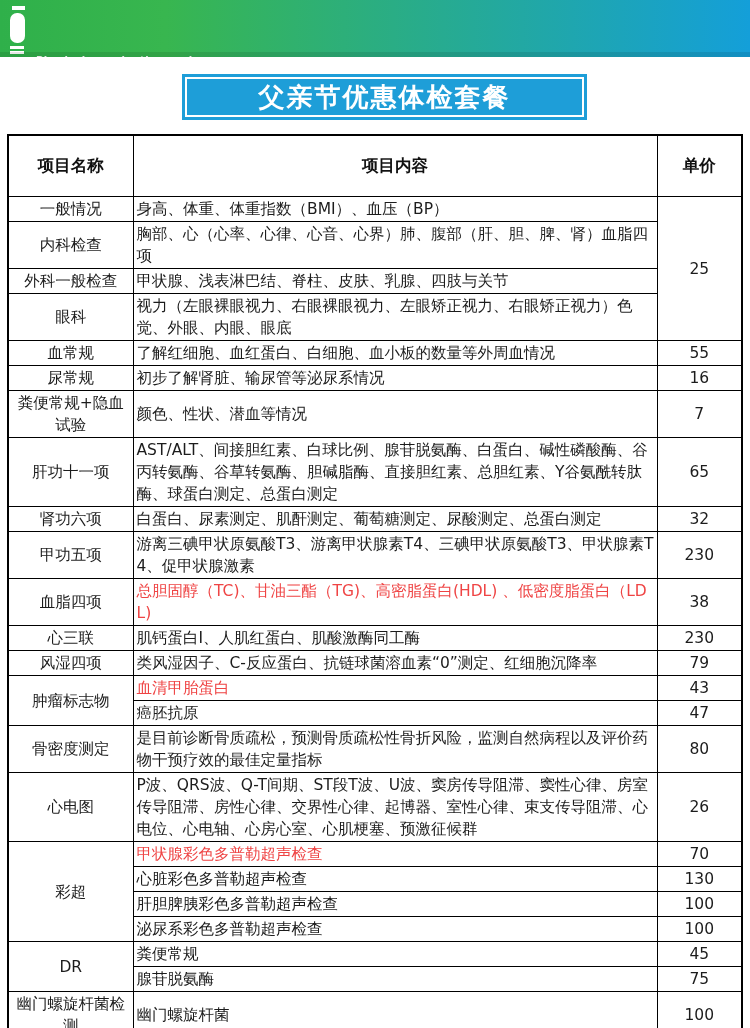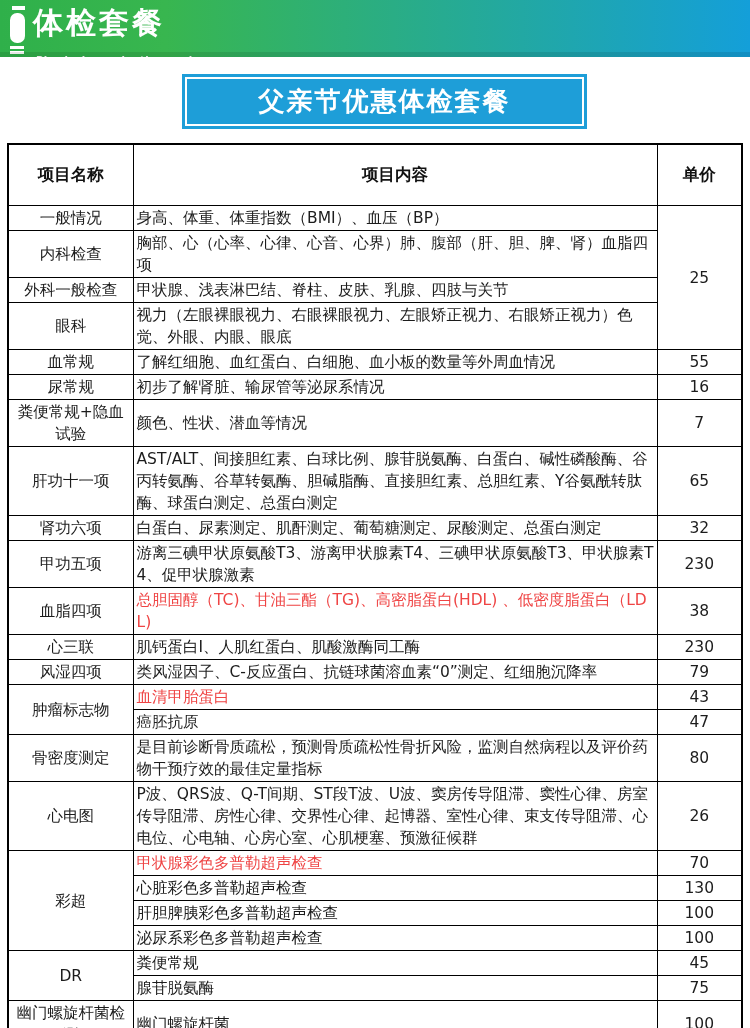--- a/index.html
+++ b/index.html
@@ -25,21 +25,21 @@
   .banner-title{
     position:absolute;left:33px;top:3px;color:#fff;font-weight:bold;
     font-size:30px;letter-spacing:3px;white-space:nowrap;
   }
   .banner-sub{
     position:absolute;left:36px;top:55px;color:#fff;font-weight:bold;
     font-size:10px;letter-spacing:0.4px;white-space:nowrap;
   }
   
   .page-title{
-    position:relative;margin:17px 0 14px 182px;width:405px;height:55px;
+    position:relative;margin:17px 0 14px 182px;width:405px;height:46px;
     background:#1e9ed8;display:flex;align-items:center;justify-content:center;
   }
   .page-title::before{
     content:"";position:absolute;top:3px;left:3px;right:3px;bottom:3px;
     border:2px solid #fff;pointer-events:none;
   }
   .page-title span{color:#fff;font-size:26px;font-weight:bold;letter-spacing:2px;}
   
   table.pkg{
     width:734px;margin:0 auto;border-collapse:collapse;table-layout:fixed;
@@ -66,21 +66,20 @@
 </head>
 <body>
 
 <div class="banner">
   <div class="logo-icon">
     <div class="tick"></div>
       <div class="bar"></div>
       <div class="dash1"></div>
       <div class="dash2"></div>
   </div>
-  <div class="banner-title">体检套餐</div>
   <div class="banner-sub">Physical examination package</div>
 </div>
 
 <div class="page-title">
   <span>父亲节优惠体检套餐</span>
 </div>
 
 <table class="pkg">
   <colgroup>
       <col class="c-name">

